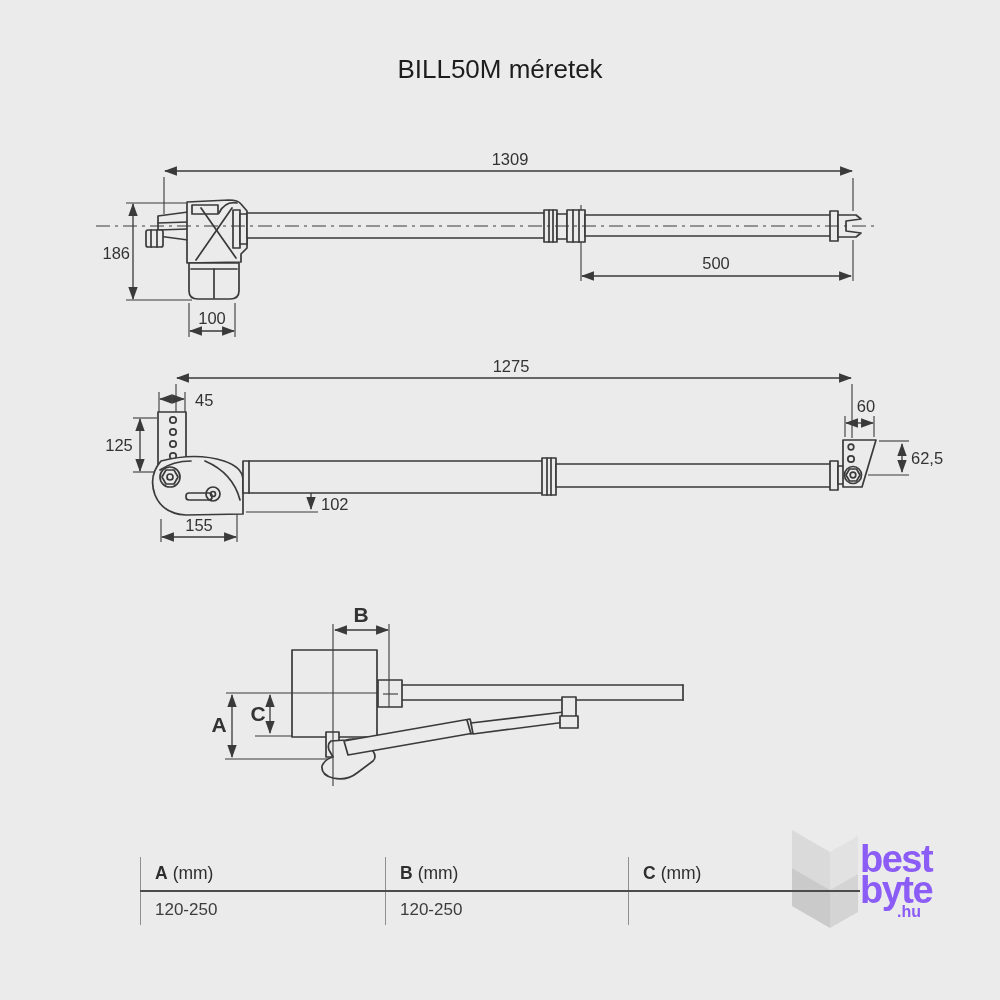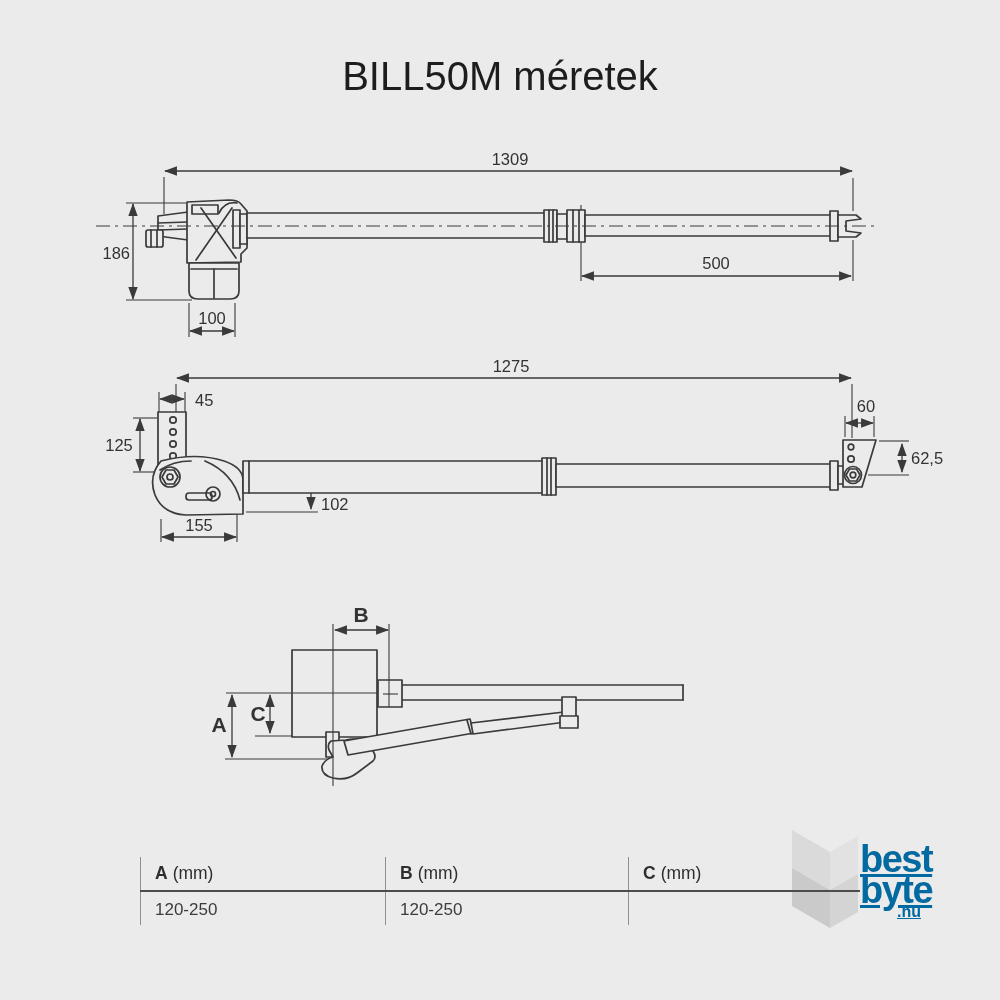--- a/index.html
+++ b/index.html
@@ -4,21 +4,21 @@
 <style>
   html,body{margin:0;padding:0;}
   body{
     width:1000px;height:1000px;position:relative;overflow:hidden;
     background:#ebebeb;
     font-family:"Liberation Sans", sans-serif;
     color:#333;
   }
   .title{
     position:absolute;left:0;top:54px;width:1000px;
-    text-align:center;font-size:40px;font-weight:500;color:#1d1d1d;
+    text-align:center;font-size:26px;font-weight:500;color:#1d1d1d;
     letter-spacing:0px;
   }
   svg{position:absolute;left:0;top:0;}
   svg text{font-family:"Liberation Sans", sans-serif;fill:#333;font-size:16.5px;}
   svg text.big{font-size:21px;font-weight:bold;}
   .part{stroke:#3a3a3a;stroke-width:1.7;fill:none;stroke-linejoin:round;stroke-linecap:round;}
   .partf{stroke:#3a3a3a;stroke-width:1.7;fill:#ebebeb;stroke-linejoin:round;}
   .dim{stroke:#3a3a3a;stroke-width:1.3;fill:none;}
   .thin{stroke:#3a3a3a;stroke-width:1.1;fill:none;}
   .cl{stroke:#3a3a3a;stroke-width:1;fill:none;stroke-dasharray:14 5 3 5;}
@@ -32,21 +32,21 @@
   .dim-table .col.c2{width:243px;}
   .dim-table .col.c3{width:232px;}
   .dim-table .hdr{height:33px;display:flex;align-items:center;font-size:17.5px;color:#2e2e2e;}
   .dim-table .hdr b{font-weight:bold;margin-right:5px;}
   .dim-table .val{height:33px;display:flex;align-items:center;font-size:17px;color:#3c3c3c;margin-top:3px;}
   .dim-table .rule{position:absolute;left:0;top:33px;width:720px;height:2px;background:#4c4c4c;}
   
   .logo{position:absolute;left:788px;top:824px;width:200px;height:120px;z-index:1;}
   .logo .wordmark{
     position:absolute;left:72px;top:20px;
-    font-weight:bold;color:#0369a1;font-size:38px;line-height:31px;letter-spacing:-1.5px;text-decoration:underline;
+    font-weight:bold;color:#8b5cf6;font-size:38px;line-height:31px;letter-spacing:-1.5px;
   }
   .logo .tld{font-size:16px;letter-spacing:0;line-height:12px;margin-left:37px;}
 </style>
 </head>
 <body>
 
 <div class="title">BILL50M méretek</div>
 
 <div class="logo">
   <svg width="200" height="120" viewBox="788 824 200 120">

